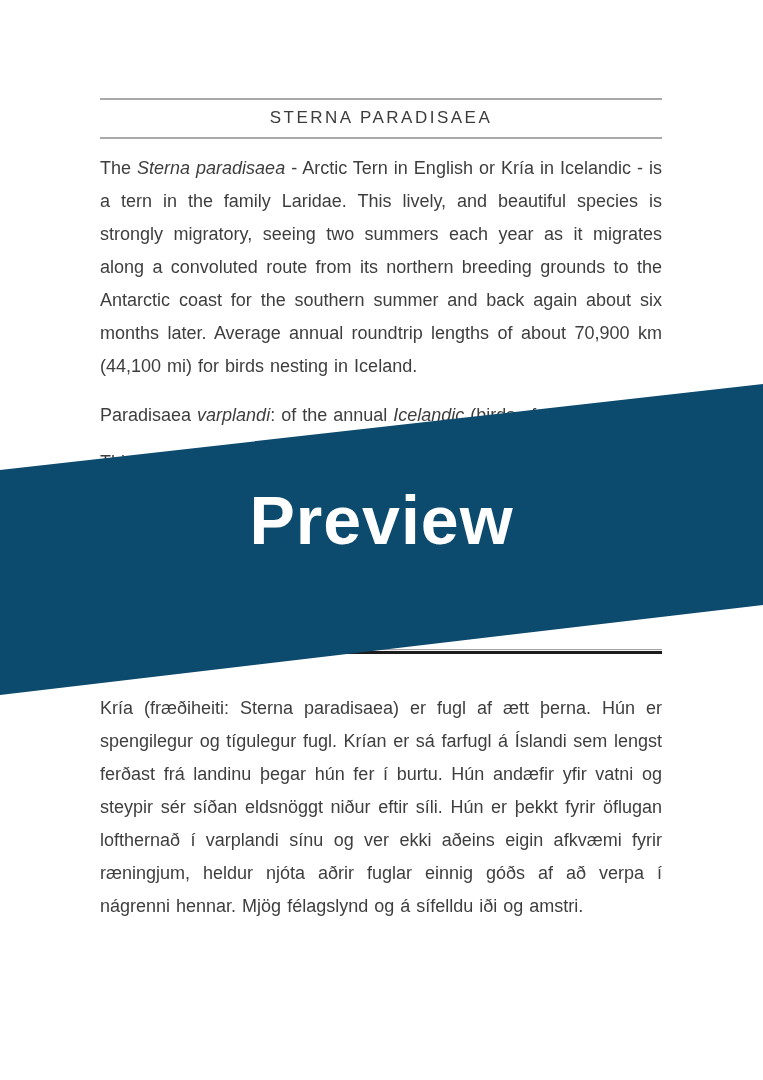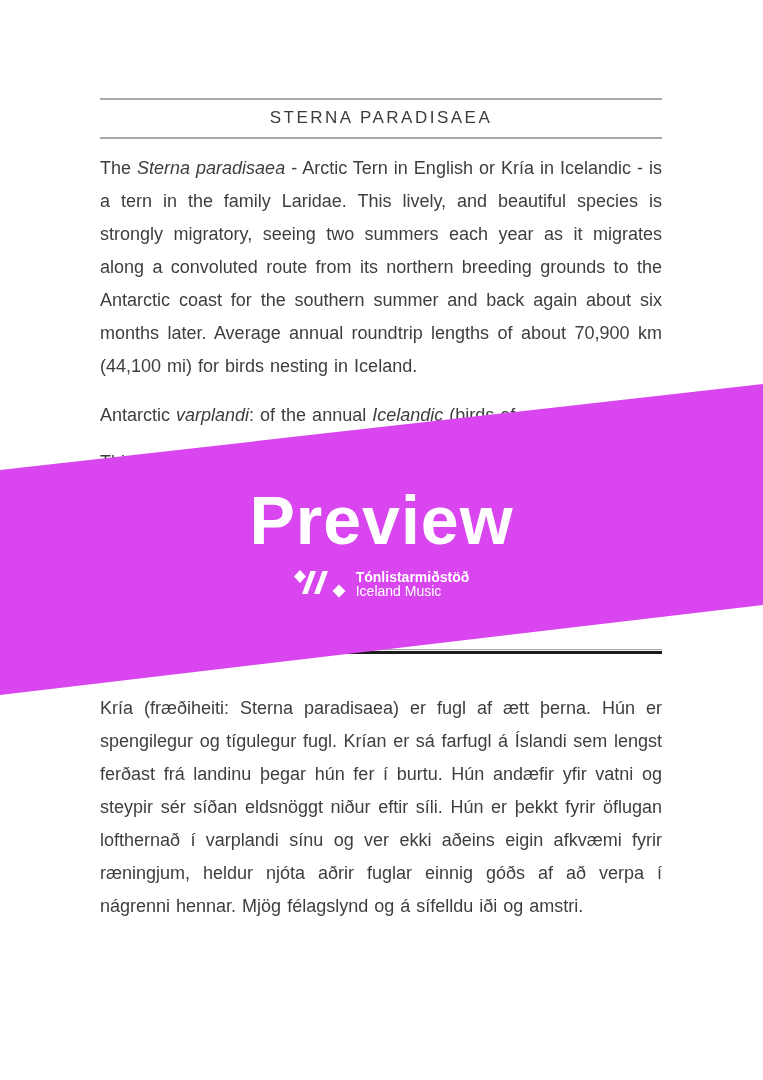--- a/index.html
+++ b/index.html
@@ -55,21 +55,21 @@
     height: 5px;
     background: linear-gradient(to bottom, #a6a6a6 0, #a6a6a6 1px, #f2f2f2 1px, #f2f2f2 2px, #1c1c1c 2px, #1c1c1c 5px);
     z-index: 1;
   }
   .preview-banner {
     position: absolute;
     left: 0;
     top: 380px;
     width: 763px;
     height: 320px;
-    background: #d946ef;
+    background: #0c4a6e;
     clip-path: polygon(0 90px, 763px 4px, 763px 225px, 0 315px);
     z-index: 5;
   }
   .preview-word {
     position: absolute;
     top: 106px;
     left: 0;
     width: 100%;
     text-align: center;
     color: #ffffff;
@@ -100,40 +100,28 @@
 <div class="page">
 
   <div class="rule rule-top"></div>
 
   <div class="doc-title">STERNA PARADISAEA</div>
 
   <div class="rule rule-mid"></div>
 
   <div class="para para-english"><span>The </span><span class="italic">Sterna paradisaea</span><span> - Arctic Tern in English or Kría in Icelandic - is a tern in the family Laridae. This lively, and beautiful species is strongly migratory, seeing two summers each year as it migrates along a convoluted route from its northern breeding grounds to the Antarctic coast for the southern summer and back again about six months later. Average annual roundtrip lengths of about 70,900 km (44,100 mi) for birds nesting in Iceland.</span></div>
 
-  <div class="para para-definition"><span>Antarctic </span><span class="italic">varplandi</span><span>: of the annual </span><span class="italic">Icelandic</span><span> (birds of</span></div>
+  <div class="para para-definition"><span>Paradisaea </span><span class="italic">varplandi</span><span>: of the annual </span><span class="italic">Icelandic</span><span> (birds of</span></div>
 
   <div class="para para-cut">This</div>
 
   <div class="section-divider"></div>
 
   <div class="para para-icelandic">Kría (fræðiheiti: Sterna paradisaea) er fugl af ætt þerna. Hún er spengilegur og tígulegur fugl. Krían er sá farfugl á Íslandi sem lengst ferðast frá landinu þegar hún fer í burtu. Hún andæfir yfir vatni og steypir sér síðan eldsnöggt niður eftir síli. Hún er þekkt fyrir öflugan lofthernað í varplandi sínu og ver ekki aðeins eigin afkvæmi fyrir ræningjum, heldur njóta aðrir fuglar einnig góðs af að verpa í nágrenni hennar. Mjög félagslynd og á sífelldu iði og amstri.</div>
 
   <div class="preview-banner">
 
     <div class="preview-word">Preview</div>
 
-    <div class="logo-row">
-      <svg class="logo-mark" width="52" height="28" viewBox="0 0 52 28">
-        <polygon points="6,0 12,6.5 6,13 0,6.5" fill="#ffffff"></polygon>
-        <polygon points="8,24 13.5,24 22,1 16.5,1" fill="#ffffff"></polygon>
-        <polygon points="20,24 25.5,24 34,1 28.5,1" fill="#ffffff"></polygon>
-        <polygon points="45,14.5 51.5,21 45,27.5 38.5,21" fill="#ffffff"></polygon>
-      </svg>
-      <div class="logo-text">
-        <span class="logo-name">Tónlistarmiðstöð</span>
-        <span class="logo-sub">Iceland Music</span>
-      </div>
-    </div>
 
   </div>
 
 </div>
 
 </body></html>

